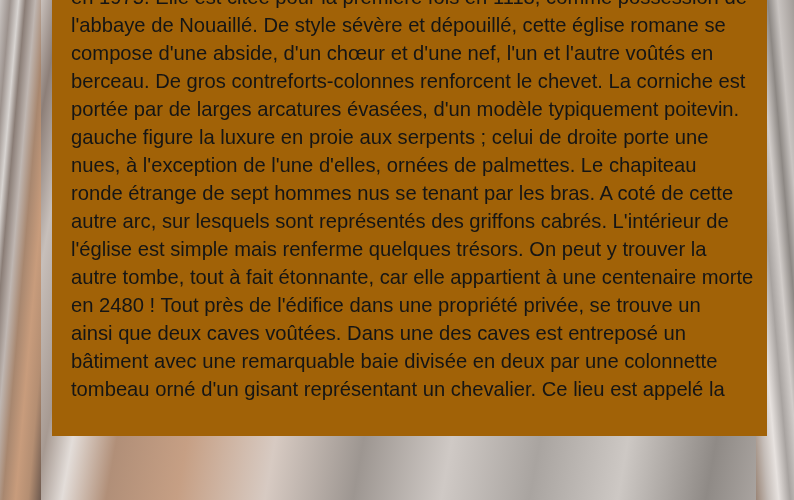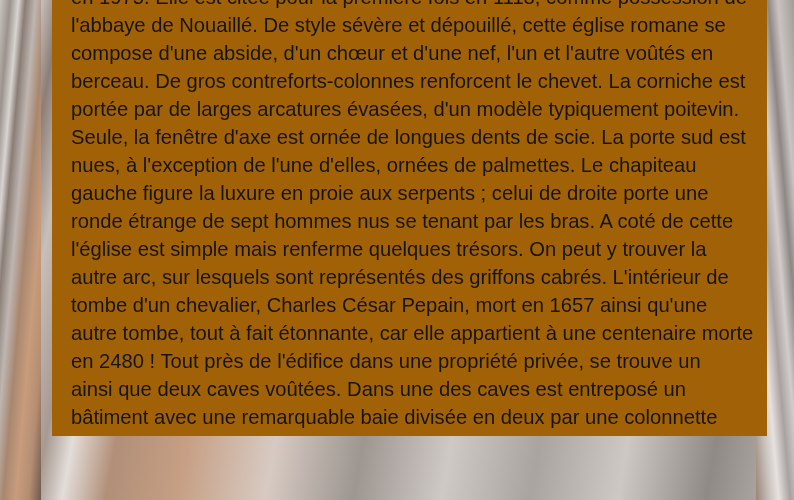--- a/index.html
+++ b/index.html
@@ -70,26 +70,24 @@
 <div class="bg-left"></div>
 <div class="bg-right"></div>
 
 <div class="panel">
   <p class="text-body">
     <span class="line">en 1975. Elle est citée pour la première fois en 1118, comme possession de</span>
     <span class="line">l'abbaye de Nouaillé. De style sévère et dépouillé, cette église romane se</span>
     <span class="line">compose d'une abside, d'un chœur et d'une nef, l'un et l'autre voûtés en</span>
     <span class="line">berceau. De gros contreforts-colonnes renforcent le chevet. La corniche est</span>
     <span class="line">portée par de larges arcatures évasées, d'un modèle typiquement poitevin.</span>
-    <span class="line">Seule, la fenêtre d'axe est ornée de longues dents de scie. La porte sud est</span>
+    <span class="line">gauche figure la luxure en proie aux serpents ; celui de droite porte une</span>
     <span class="line">nues, à l'exception de l'une d'elles, ornées de palmettes. Le chapiteau</span>
-    <span class="line">gauche figure la luxure en proie aux serpents ; celui de droite porte une</span>
     <span class="line">ronde étrange de sept hommes nus se tenant par les bras. A coté de cette</span>
+    <span class="line">autre arc, sur lesquels sont représentés des griffons cabrés. L'intérieur de</span>
     <span class="line">l'église est simple mais renferme quelques trésors. On peut y trouver la</span>
-    <span class="line">autre arc, sur lesquels sont représentés des griffons cabrés. L'intérieur de</span>
-    <span class="line">tombe d'un chevalier, Charles César Pepain, mort en 1657 ainsi qu'une</span>
     <span class="line">autre tombe, tout à fait étonnante, car elle appartient à une centenaire morte</span>
     <span class="line">en 2480 ! Tout près de l'édifice dans une propriété privée, se trouve un</span>
     <span class="line">ainsi que deux caves voûtées. Dans une des caves est entreposé un</span>
     <span class="line">bâtiment avec une remarquable baie divisée en deux par une colonnette</span>
     <span class="line">tombeau orné d'un gisant représentant un chevalier. Ce lieu est appelé la</span>
   </p>
 </div>
 
 </body></html>

